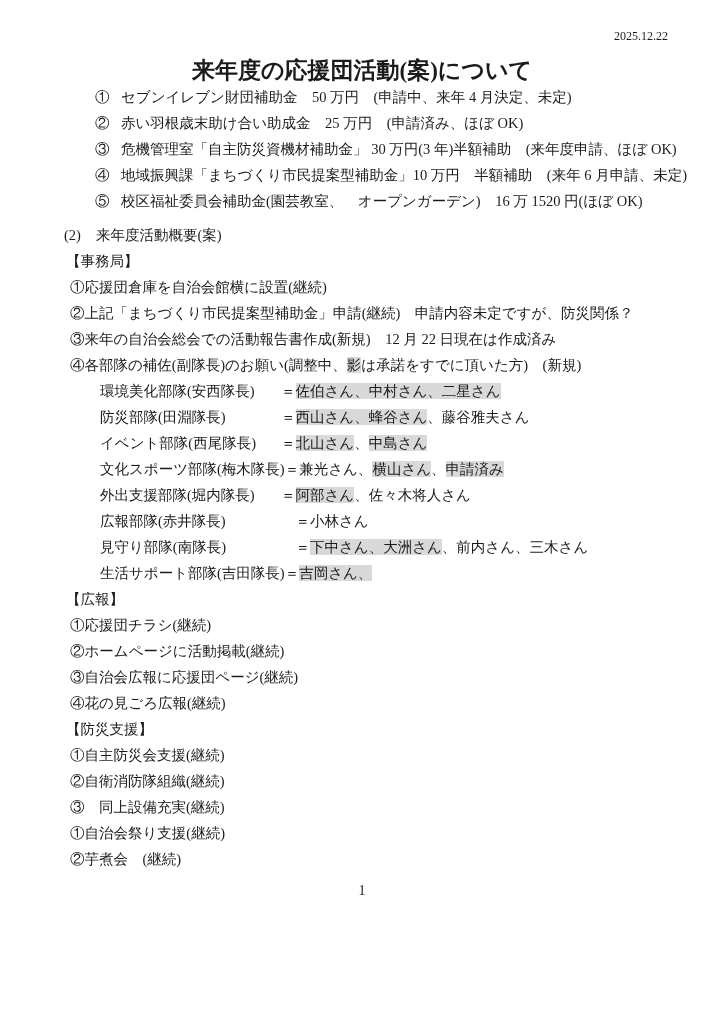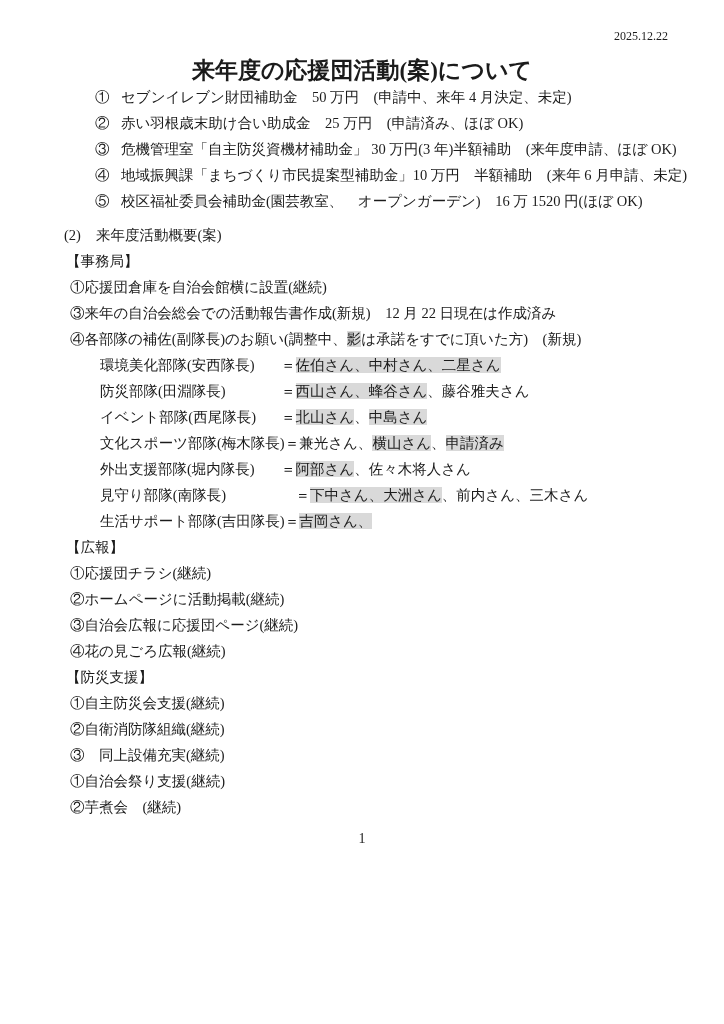--- a/index.html
+++ b/index.html
@@ -78,37 +78,41 @@
       <span class="s1-num">⑤</span><span>校区福祉委員会補助金(園芸教室、　オープンガーデン)　16 万 1520 円(ほぼ OK)</span>
     </div>
   </div>
 
   <div class="sec-head s2-head">
     <span class="h-num2">(2)</span><span>来年度活動概要(案)</span>
   </div>
 
   <div class="s2-line group-title">【事務局】</div>
   <div class="s2-line s2-item">①応援団倉庫を自治会館横に設置(継続)</div>
+  <div class="s2-line s2-item">②上記「まちづくり市民提案型補助金」申請(継続)　申請内容未定ですが、防災関係？</div>
   <div class="s2-line s2-item">③来年の自治会総会での活動報告書作成(新規)　12 月 22 日現在は作成済み</div>
   <div class="s2-line s2-item"><span>④各部隊の補佐(副隊長)のお願い(調整中、</span><span class="hl">影</span><span>は承諾をすでに頂いた方)　(新規)</span></div>
 
   <div class="team-row">
     <span class="team-label">環境美化部隊(安西隊長)</span><span><span>＝</span><span class="hl">佐伯さん、中村さん、二星さん</span><span></span><span class="hl"></span></span>
   </div>
   <div class="team-row">
     <span class="team-label">防災部隊(田淵隊長)</span><span><span>＝</span><span class="hl">西山さん、蜂谷さん</span><span>、藤谷雅夫さん</span><span class="hl"></span></span>
   </div>
   <div class="team-row">
     <span class="team-label">イベント部隊(西尾隊長)</span><span><span>＝</span><span class="hl">北山さん</span><span>、</span><span class="hl">中島さん</span></span>
   </div>
   <div class="team-row">
     <span class="team-label">文化スポーツ部隊(梅木隊長)</span><span><span>＝兼光さん、</span><span class="hl">横山さん</span><span>、</span><span class="hl">申請済み</span></span>
   </div>
   <div class="team-row">
     <span class="team-label">外出支援部隊(堀内隊長)</span><span><span>＝</span><span class="hl">阿部さん</span><span>、佐々木将人さん</span><span class="hl"></span></span>
+  </div>
+  <div class="team-row">
+    <span class="team-label">広報部隊(赤井隊長)</span><span><span>　＝小林さん</span><span class="hl"></span><span></span><span class="hl"></span></span>
   </div>
   <div class="team-row">
     <span class="team-label">見守り部隊(南隊長)</span><span><span>　＝</span><span class="hl">下中さん、大洲さん</span><span>、前内さん、三木さん</span><span class="hl"></span></span>
   </div>
   <div class="team-row">
     <span class="team-label">生活サポート部隊(吉田隊長)</span><span><span>＝</span><span class="hl">吉岡さん、</span><span></span><span class="hl"></span></span>
   </div>
 
   <div class="s2-line group-title">【広報】</div>
   <div class="s2-line s2-item">①応援団チラシ(継続)</div>

